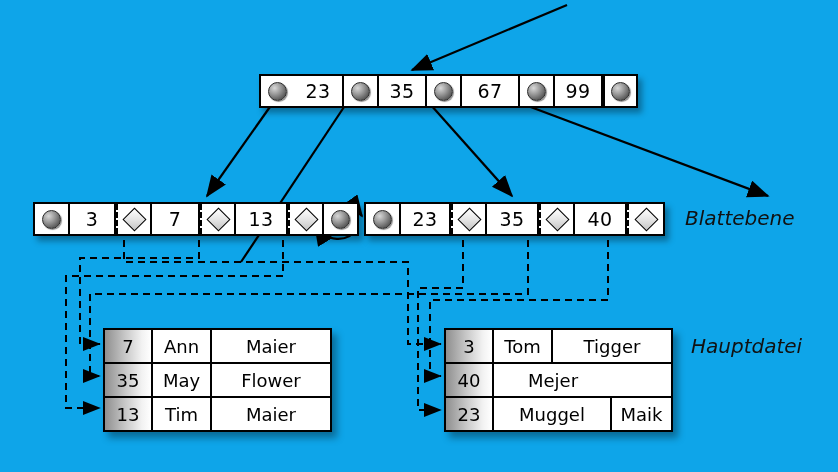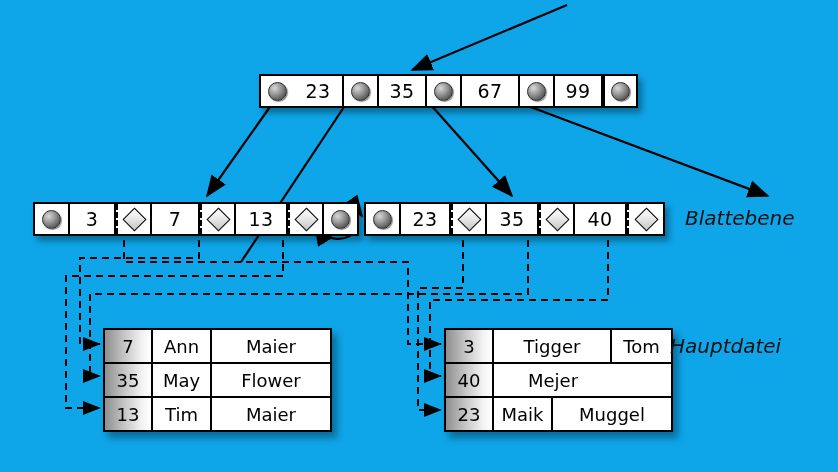--- a/index.html
+++ b/index.html
@@ -235,30 +235,30 @@
     <div class="trow">
       <div class="tc k">13</div>
       <div class="tc n">Tim</div>
       <div class="tc sn">Maier</div>
     </div>
   </div>
 
   <div class="table" style="left:444px; top:328px;">
     <div class="trow">
       <div class="tc k">3</div>
+      <div class="tc n">Tom</div>
       <div class="tc sn">Tigger</div>
-      <div class="tc n">Tom</div>
     </div>
     <div class="trow">
       <div class="tc k">40</div>
       <div class="tc sn">Mejer</div>
     </div>
     <div class="trow">
       <div class="tc k">23</div>
+      <div class="tc sn">Muggel</div>
       <div class="tc n">Maik</div>
-      <div class="tc sn">Muggel</div>
     </div>
   </div>
 
   <div class="side-label" style="left:685px; top:206px;">Blattebene</div>
-  <div class="side-label" style="left:670px; top:334px;">Hauptdatei</div>
+  <div class="side-label" style="left:691px; top:334px;">Hauptdatei</div>
 
 </div>
 
 </body></html>

